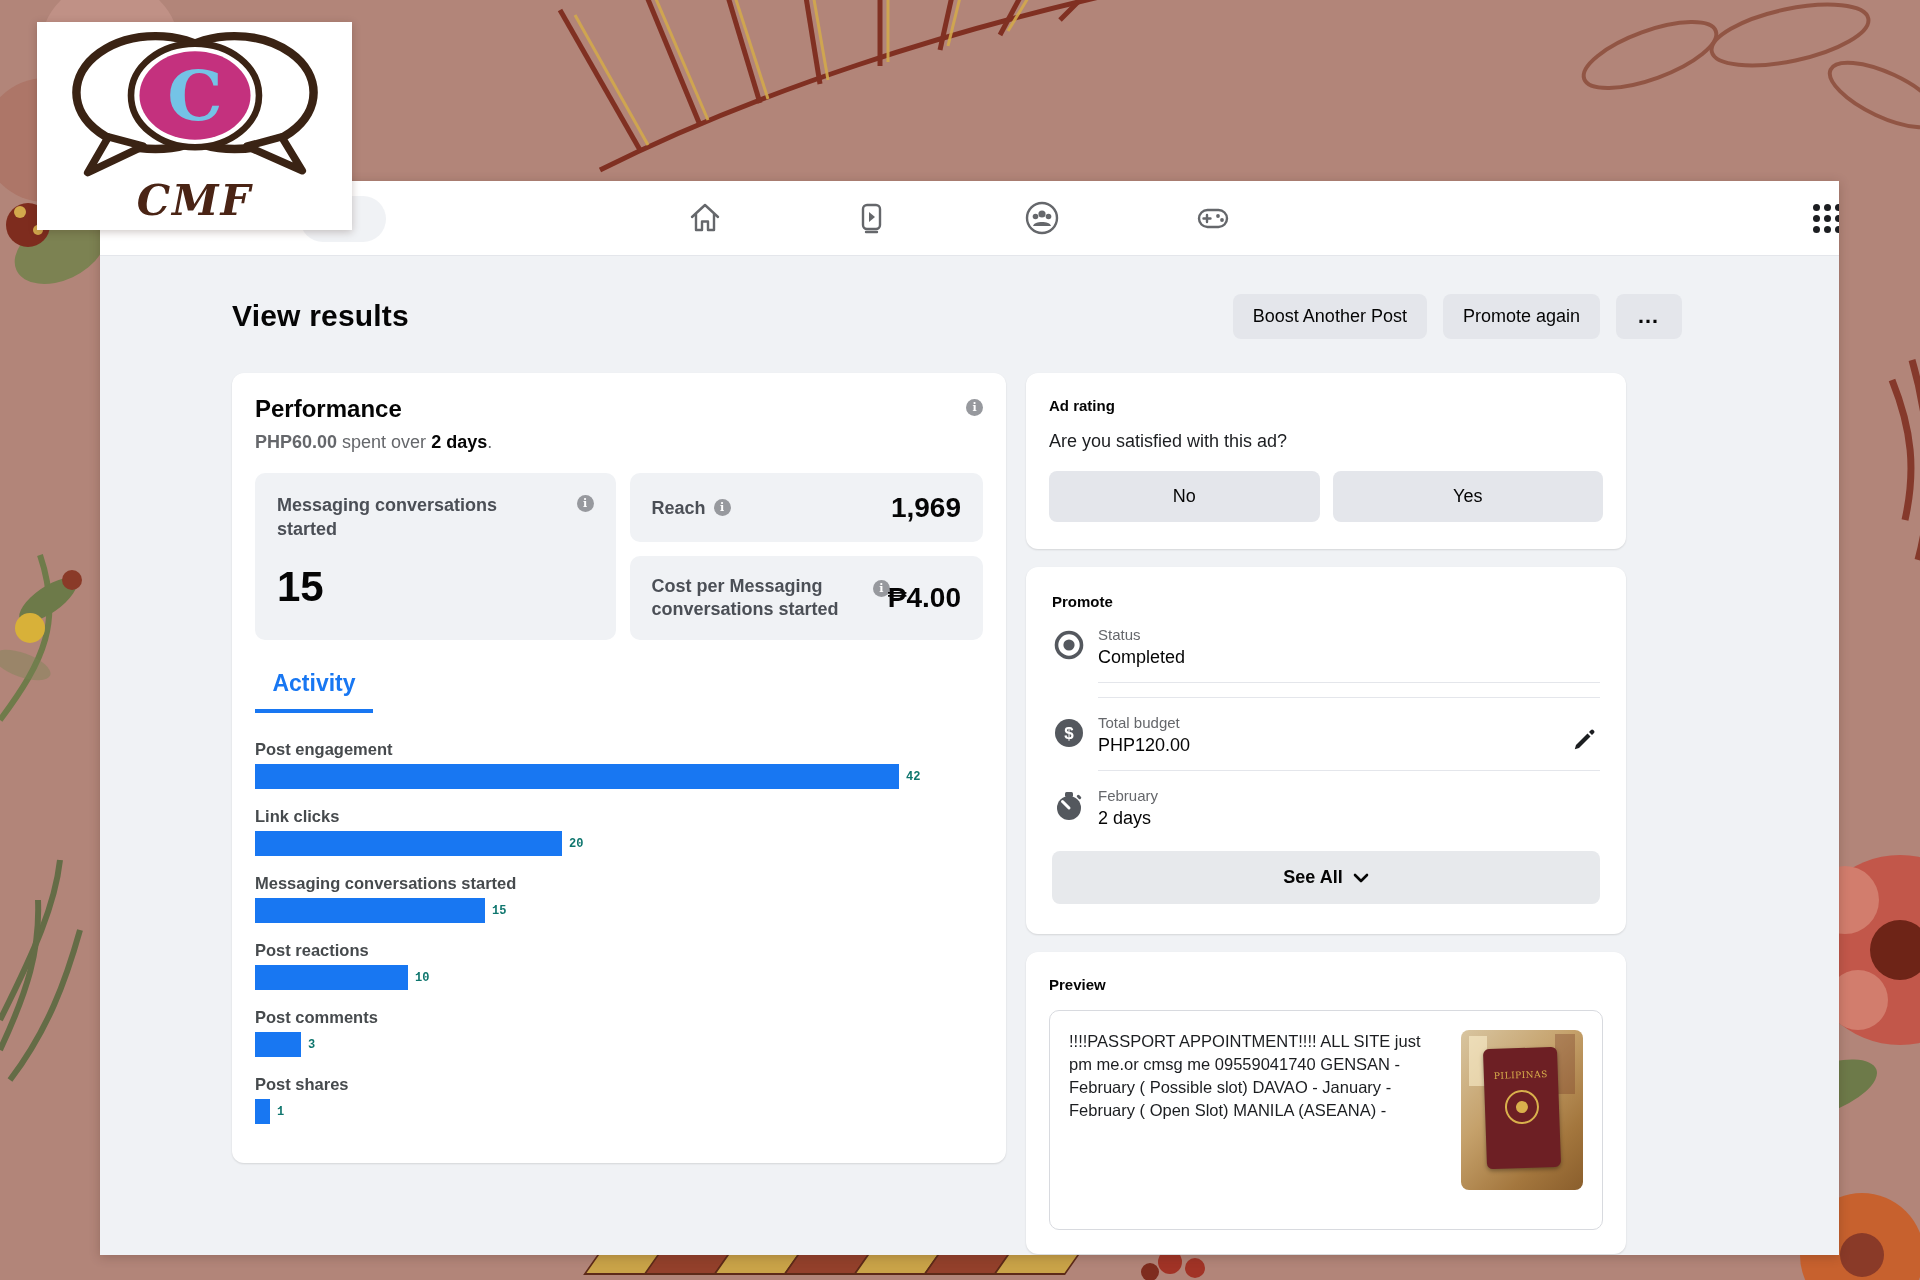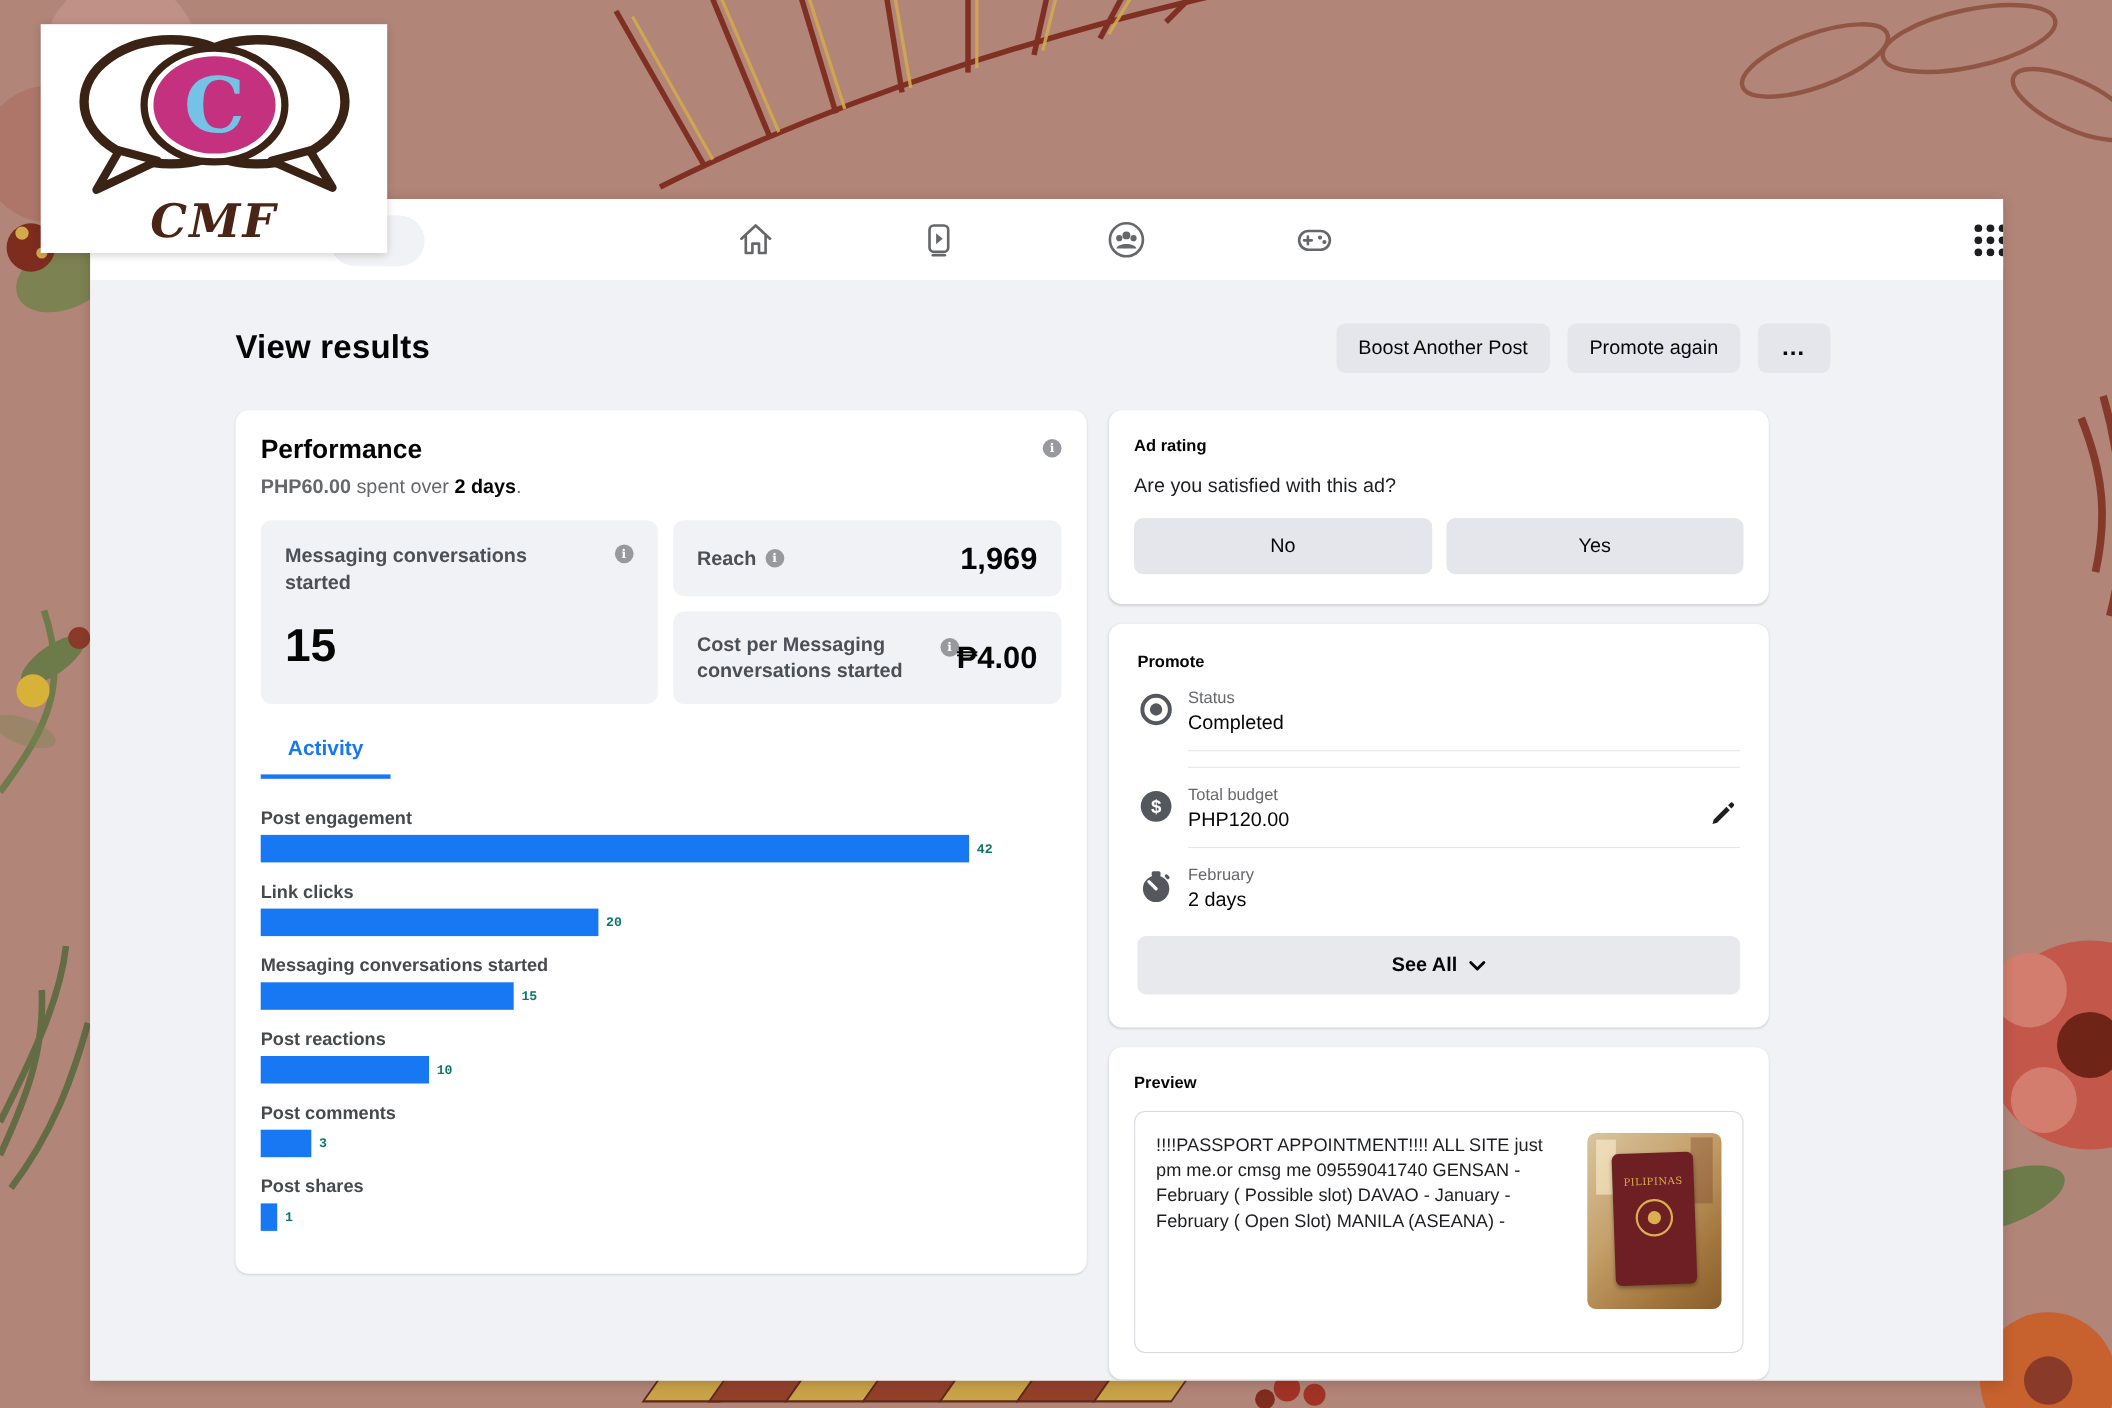--- a/index.html
+++ b/index.html
@@ -6,21 +6,21 @@
   body{
     width:1920px;height:1280px;overflow:hidden;position:relative;
     background:#b28579;
     font-family:"Liberation Sans","DejaVu Sans",sans-serif;
     -webkit-font-smoothing:antialiased;
   }
   .decor{position:absolute;left:0;top:0;z-index:0;}
 
   
   .window{
-    position:absolute;left:82px;top:181px;width:1739px;height:1074px;
+    position:absolute;left:100px;top:181px;width:1739px;height:1074px;
     background:#fff;z-index:1;overflow:hidden;
     box-shadow:0 2px 10px rgba(60,30,25,.25);
   }
   .navbar{position:relative;height:74px;background:#fff;border-bottom:1px solid #e4e6eb;}
   .nav-icon{position:absolute;top:18px;width:38px;height:38px;display:flex;align-items:center;justify-content:center;cursor:pointer;}
   .nav-home{left:586px;} .nav-watch{left:752px;} .nav-groups{left:923px;} .nav-gaming{left:1094px;}
   .apps-btn{position:absolute;right:-18px;top:7px;width:60px;height:60px;border-radius:50%;background:#fff;display:flex;align-items:center;justify-content:center;}
   .dots{display:grid;grid-template-columns:repeat(3,7px);grid-gap:4px;}
   .dots i{width:7px;height:7px;border-radius:50%;background:#1c1e21;display:block;}
 
@@ -63,21 +63,21 @@
   .mlabel{font-size:18px;font-weight:700;color:#4b4f56;line-height:24px;}
   .mbox-primary .top{display:flex;}
   .mbox-primary .top .info{margin-left:auto;margin-top:2px;}
   .big-num{font-size:42px;font-weight:700;color:#050505;margin-top:22px;}
   .mbox-reach .info{margin-left:8px;}
   .mval{margin-left:auto;font-size:28px;font-weight:700;color:#050505;}
   .mbox-cost .right{margin-left:auto;display:flex;align-items:flex-start;}
   .mbox-cost .right .info{margin-top:-2px;margin-right:-2px;}
 
   .tab{display:inline-block;margin-top:30px;padding:0 14px 12px 14px;min-width:90px;text-align:center;
-       font-size:19px;font-weight:600;color:#1877f2;border-bottom:4px solid #1877f2;cursor:pointer;}
+       font-size:23px;font-weight:600;color:#1877f2;border-bottom:4px solid #1877f2;cursor:pointer;}
 
   .chart{margin-top:26px;}
   .bar-row{margin-bottom:17px;}
   .bar-label{font-size:16.5px;font-weight:700;color:#464a4d;line-height:20px;}
   .bar-line{display:flex;align-items:center;margin-top:5px;}
   .bar-fill{height:25px;background:#1877f2;}
   .bar-value{margin-left:7px;font-size:12px;font-weight:700;color:#0f766e;font-family:Liberation Mono, monospace;}
 
   .wide-btn{
     background:#ebedf0;border:none;border-radius:8px;width:100%;height:53px;margin-top:12px;

